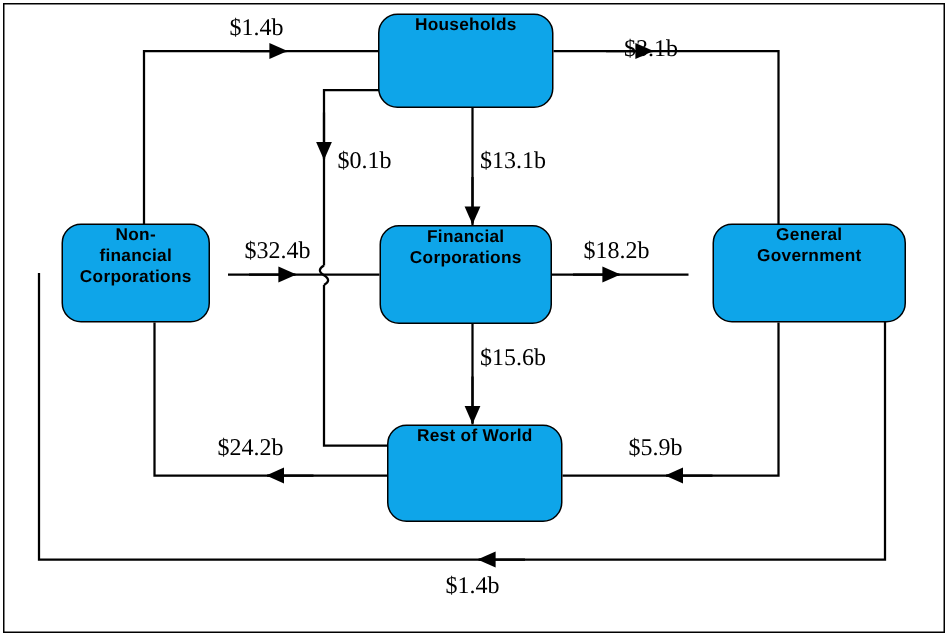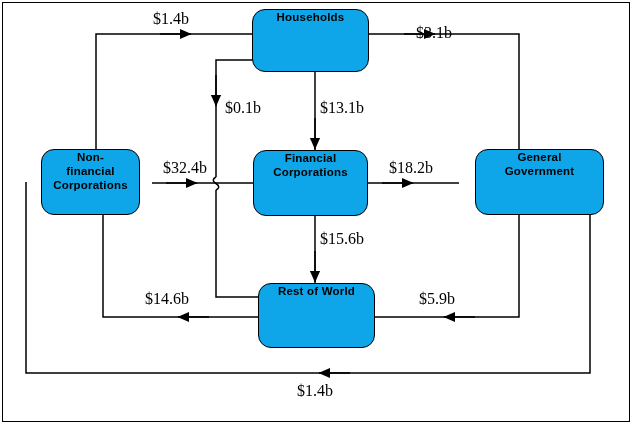--- a/index.html
+++ b/index.html
@@ -146,19 +146,19 @@
   <div class="flow-label" style="left:225px; top:99px;">$0.1b</div>
 
   <div class="flow-label" style="left:320px; top:99px;">$13.1b</div>
 
   <div class="flow-label" style="left:163px; top:159px;">$32.4b</div>
 
   <div class="flow-label" style="left:389px; top:159px;">$18.2b</div>
 
   <div class="flow-label" style="left:320px; top:230px;">$15.6b</div>
 
-  <div class="flow-label" style="left:145px; top:290px;">$14.6b</div>
+  <div class="flow-label" style="left:145px; top:290px;">$24.2b</div>
 
   <div class="flow-label" style="left:419px; top:290px;">$5.9b</div>
 
   <div class="flow-label" style="left:297px; top:382px;">$1.4b</div>
 
 </div>
 
 </body></html>

